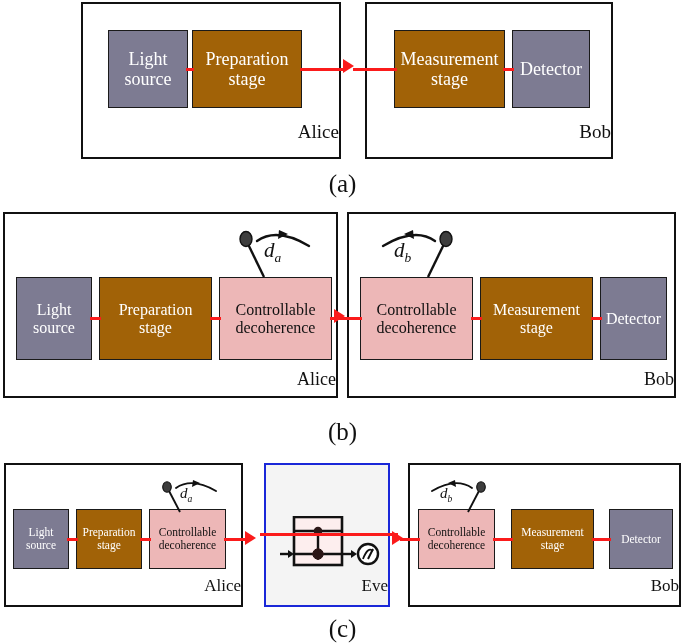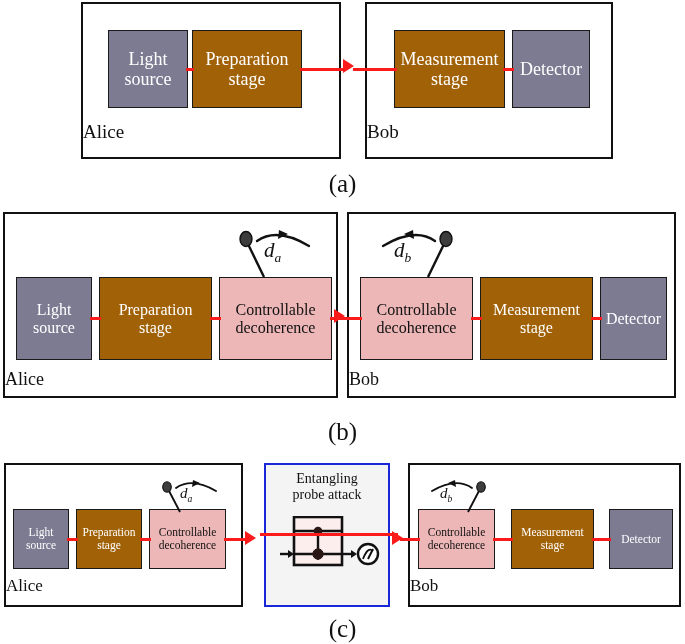--- a/index.html
+++ b/index.html
@@ -7,21 +7,21 @@
        font-family:"Liberation Serif","DejaVu Serif",serif;
        -webkit-font-smoothing:antialiased;}
 
   
   .abs{position:absolute;box-sizing:border-box;}
 
   
   .party{border:2px solid #111;background:#fff;}
   .party.eve{border:2px solid #1a27d8;background:#f4f4f4;}
 
-  .party-label{position:absolute;left:0;right:0;text-align:left;
+  .party-label{position:absolute;left:0;right:0;text-align:right;
                color:#111;line-height:1;white-space:nowrap;}
 
   
   .blk{position:absolute;box-sizing:border-box;border:1.5px solid #1a1a1a;
        display:flex;align-items:center;justify-content:center;
        text-align:center;line-height:1.12;}
   .blk span{display:block;padding:0 2px;}
   .blk.gray{background:#7d7b92;color:#ffffff;}
   .blk.purple{background:#a16207;color:#ffffff;}
   .blk.pink{background:#edb7b7;color:#111111;}
@@ -195,24 +195,20 @@
       <path d="M35 -1 L42 2 L34 6 Z" fill="#111"></path>
     </svg>
   </div>
   <div class="knob-label" style="left:174px;top:21px;font-size:15px;">
     <span>d</span><sub>a</sub>
   </div>
 </div>
 <div class="abs arrowhead" style="left:245px;top:531px;"></div>
 
 <div class="abs party eve" style="left:264px;top:463px;width:126px;height:144px;">
-  <div class="eve-title" style="top:6px;font-size:14px;">
-    <span>Entangling</span><br>
-    <span>probe attack</span>
-  </div>
 
   <div class="circuit" style="left:12px;top:51px;">
     <svg width="105" height="52" viewBox="0 0 105 52">
 
       <rect x="16" y="1" width="48" height="48" fill="#fdeeee" stroke="#111" stroke-width="2.6"></rect>
 
       <line x1="16" y1="15" x2="64" y2="15" stroke="#111" stroke-width="2.6"></line>
       <line x1="16" y1="38" x2="64" y2="38" stroke="#111" stroke-width="2.6"></line>
 
       <line x1="40" y1="15" x2="40" y2="38" stroke="#111" stroke-width="2.4"></line>
@@ -228,20 +224,21 @@
       <path d="M73 34 L79 38 L73 42 Z" fill="#111"></path>
 
       <circle cx="90" cy="38" r="10" fill="#ffffff" stroke="#111" stroke-width="2.4"></circle>
       <path d="M85 43 Q90 30 95 35" stroke="#111" stroke-width="1.8" fill="none"></path>
       <line x1="90" y1="43" x2="95" y2="33" stroke="#111" stroke-width="2"></line>
     </svg>
   </div>
 
   <div class="link" style="left:-6px;top:68px;width:138px;"></div>
 
+  <div class="party-label" style="top:112px;font-size:17px;">Eve</div>
 </div>
 <div class="abs arrowhead" style="left:392px;top:531px;"></div>
 
 <div class="abs party" style="left:408px;top:463px;width:273px;height:144px;">
   <div class="blk pink" style="left:8px;top:44px;width:77px;height:60px;font-size:11.5px;">
     <span>
       <span>Controllable</span>
       <span>decoherence</span>
     </span>
   </div>

